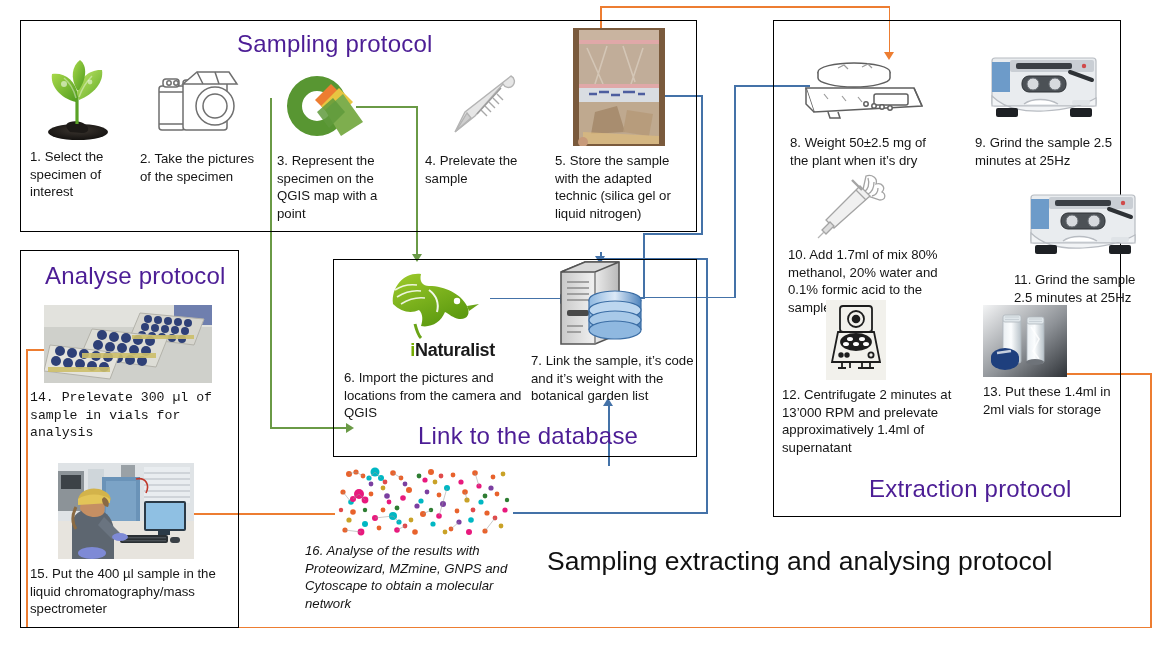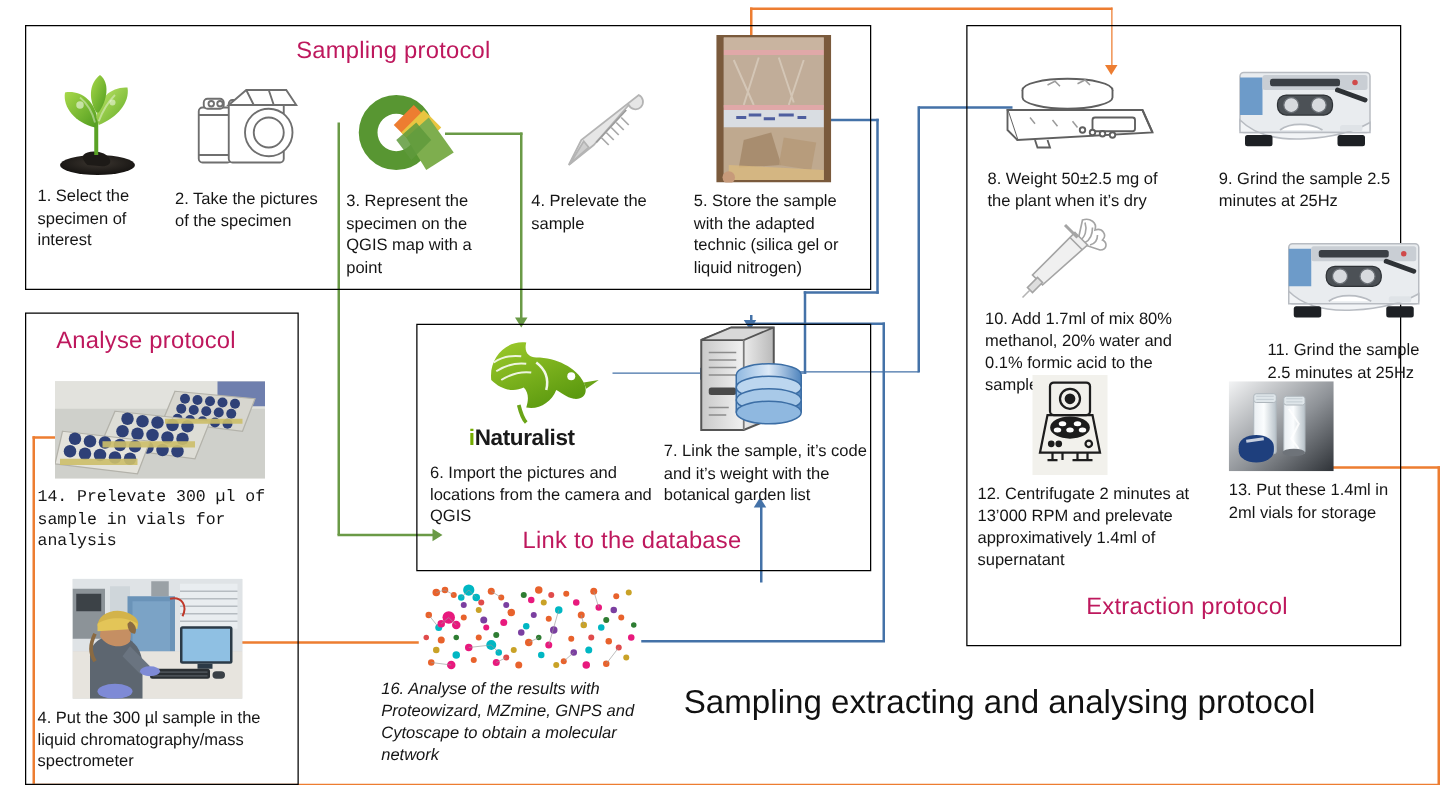--- a/index.html
+++ b/index.html
@@ -2,26 +2,26 @@
 <html><head>
 <meta charset="utf-8">
 <style>
   html,body{margin:0;padding:0;background:#ffffff;}
   body{width:1163px;height:648px;position:relative;overflow:hidden;
        font-family:"Liberation Sans","DejaVu Sans",sans-serif;color:#1a1a1a;}
   .stage{position:absolute;left:0;top:0;width:1163px;height:648px;}
 
   
   .box{position:absolute;border:1.6px solid #000;box-sizing:border-box;background:transparent;}
-  .boxtitle{position:absolute;font-size:19px;letter-spacing:.2px;color:#be185d;white-space:nowrap;}
+  .boxtitle{position:absolute;font-size:24px;letter-spacing:.2px;color:#4c1d95;white-space:nowrap;}
 
   
   .step{position:absolute;box-sizing:border-box;}
   .step .cap{font-size:13.2px;line-height:17.6px;color:#151515;}
-  .art{position:relative;margin:0 auto;}
+  .art{position:relative;margin:0 auto;text-align:right;}
 
   
   .seg{position:absolute;background:#4472a8;}
   .seg.h{height:1.6px;}
   .seg.v{width:1.6px;}
   .g{background:#6a9a46;}
   .o{background:#ED7D31;}
   .arw{position:absolute;width:0;height:0;}
   .arw.r{border-left:8px solid #4472a8;border-top:5px solid transparent;border-bottom:5px solid transparent;}
   .arw.l{border-right:8px solid #4472a8;border-top:5px solid transparent;border-bottom:5px solid transparent;}
@@ -515,21 +515,21 @@
         <path d="M22 46 C22 36 30 30 38 32 C46 34 48 42 46 50 C42 56 28 56 22 46 Z" fill="#c58f63"></path>
         <path d="M20 38 C20 28 34 22 46 28 C54 32 54 38 50 40 C42 34 28 34 20 38 Z" fill="#d3b34a"></path>
         <path d="M20 36 C28 30 44 30 52 36 L52 40 L20 42 Z" fill="#e3c558"></path>
         <path d="M46 34 C50 36 52 40 50 44 C46 44 44 40 44 36 Z" fill="#8a6a42"></path>
         <path d="M18 44 C14 52 14 60 18 66" stroke="#8a6a42" stroke-width="3" fill="none"></path>
         <path d="M46 54 L62 70 L54 76 L40 62 Z" fill="#6a7480"></path>
         <ellipse cx="62" cy="74" rx="8" ry="4" fill="#7e8ad6"></ellipse>
         <ellipse cx="34" cy="90" rx="14" ry="6" fill="#7e8ad6"></ellipse>
       </svg>
     </div>
-    <div class="cap" style="margin-top:6px;">4. Put the 300 µl sample in the liquid chromatography/mass spectrometer</div>
+    <div class="cap" style="margin-top:6px;">15. Put the 400 µl sample in the liquid chromatography/mass spectrometer</div>
   </div>
 
   <div class="step" style="left:305px;top:466px;width:212px;font-style:italic;">
     <div class="art ph" style="width:178px;height:72px;margin-left:30px;background:#ffffff;">
       <svg width="178" height="72" viewBox="0 0 178 72">
         <g id="net">
           <g fill="#E8622C">
             <circle cx="14" cy="8" r="3"></circle>
               <circle cx="21" cy="6" r="2.6"></circle>
               <circle cx="28" cy="10" r="2.4"></circle>

